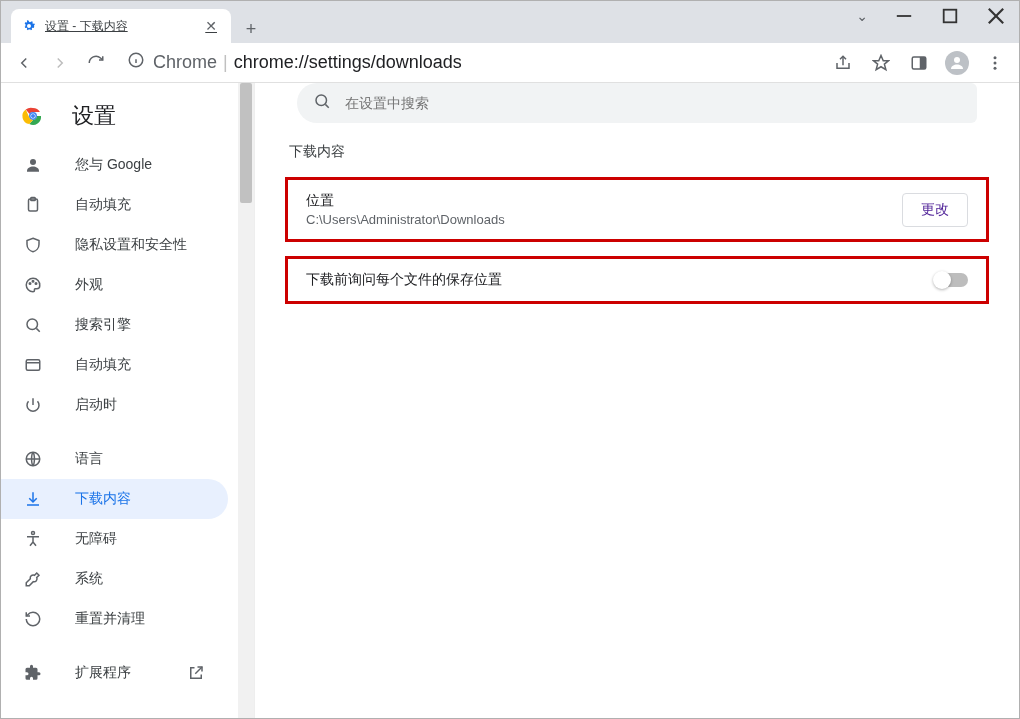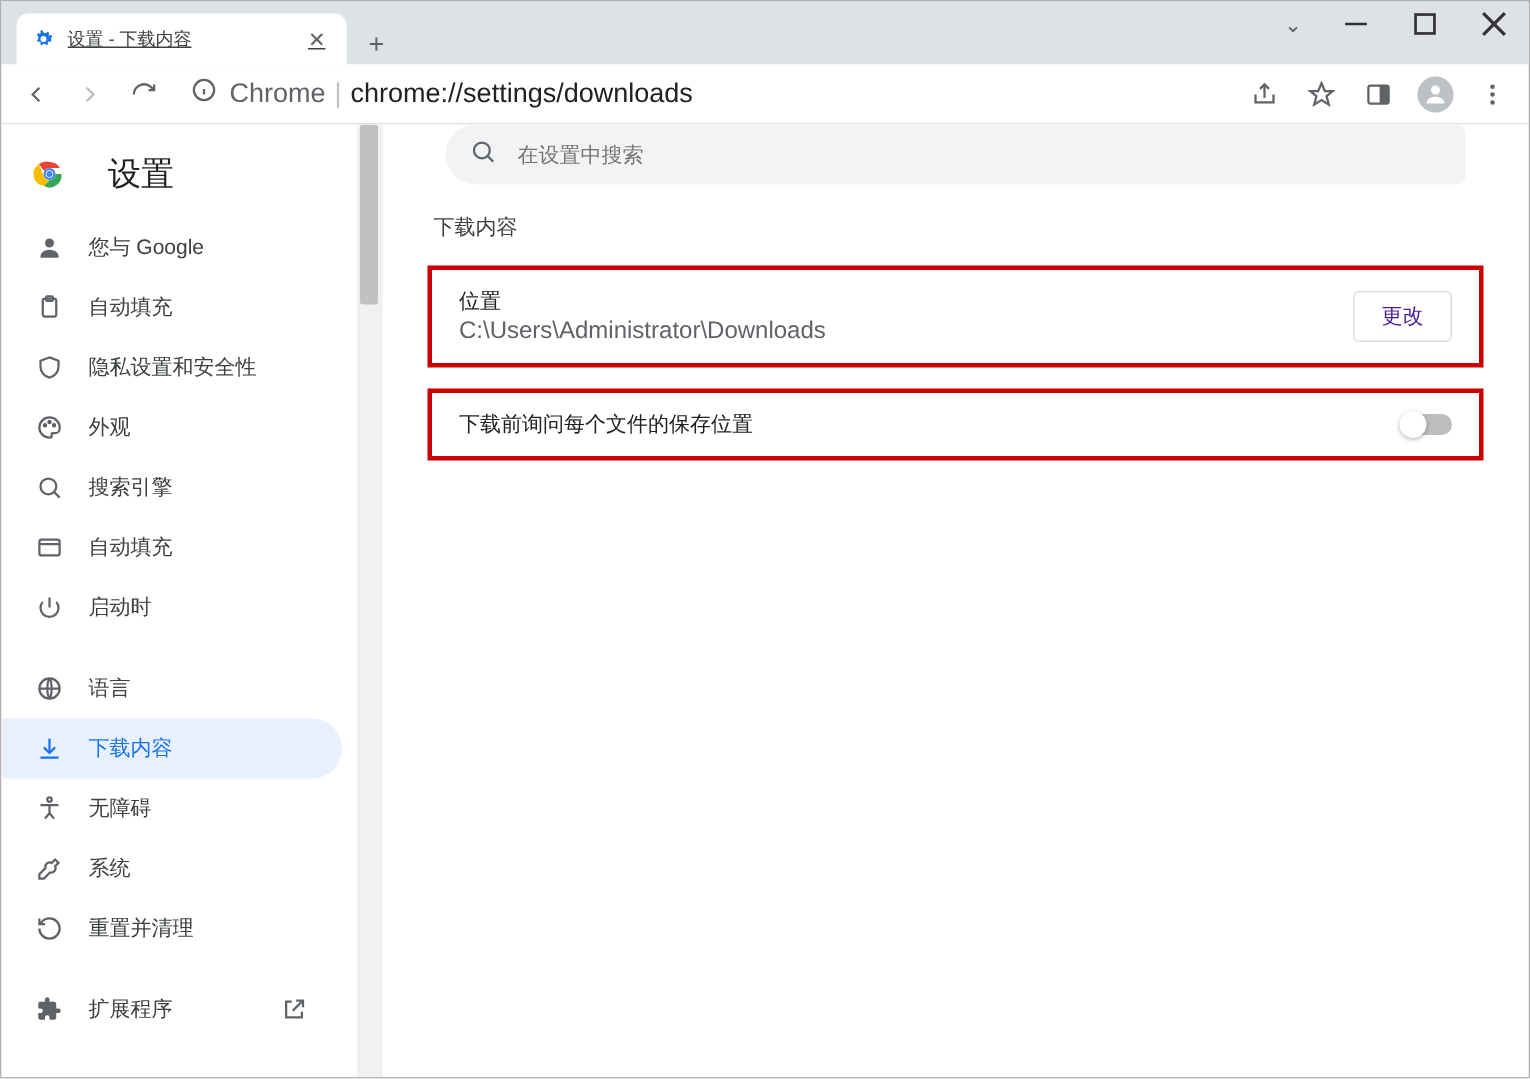--- a/index.html
+++ b/index.html
@@ -34,38 +34,38 @@
   
   
   .sidebar-wrap { width: 254px; border-right: 1px solid #eee; position: relative; display: flex; }
   .sidebar { width: 238px; overflow-y: auto; padding-bottom: 20px; }
   .scroll-track { width: 16px; background: #f1f1f1; position: relative; }
   .scroll-thumb { position: absolute; left: 2px; width: 12px; top: 0; height: 120px; background: #c1c1c1; border-radius: 2px; }
   .brand { display: flex; align-items: center; padding: 18px 20px 14px 20px; gap: 27px; }
   .brand .logo { width: 24px; height: 24px; }
   .brand h1 { font-size: 22px; font-weight: 500; color: #202124; }
   .side-list { list-style: none; }
-  .side-item { display: flex; align-items: center; height: 40px; padding: 0 22px; gap: 16px; color: #3c4043; font-size: 14px; cursor: pointer; border-radius: 0 20px 20px 0; margin-right: 10px; }
+  .side-item { display: flex; align-items: center; height: 40px; padding: 0 22px; gap: 32px; color: #3c4043; font-size: 14px; cursor: pointer; border-radius: 0 20px 20px 0; margin-right: 10px; }
   .side-item.active { background: #e8f0fe; color: #1a73e8; }
   .side-item .s-icon { width: 20px; height: 20px; display: flex; align-items: center; justify-content: center; color: #5f6368; }
   .side-item.active .s-icon { color: #1a73e8; }
   .side-group-gap { height: 14px; }
   .ext-icon { margin-left: auto; }
 
   
   .main { flex: 1; padding: 0 30px 20px 30px; overflow-y: auto; }
   .search-row { margin-bottom: 20px; display: flex; justify-content: center; }
   .search-box { width: 680px; height: 40px; background: #f1f3f4; border-radius: 20px 6px 6px 20px; display: flex; align-items: center; padding: 0 16px; gap: 14px; color: #5f6368; }
   .search-box input { border: none; background: transparent; outline: none; font-size: 14px; flex: 1; color: #3c4043; }
   .section-title { font-size: 14px; color: #3c4043; margin: 16px 0 16px 4px; }
   .card { border: 1px solid #dadce0; border-radius: 8px; margin-bottom: 14px; }
   .highlight { border: 3px solid #cc0000; border-radius: 0; }
   .card-row { padding: 12px 18px; display: flex; align-items: center; justify-content: space-between; gap: 48px; }
   .row-text .primary { font-size: 14px; color: #202124; }
-  .row-text .secondary { font-size: 16px; color: #5f6368; margin-top: 2px; }
+  .row-text .secondary { font-size: 13px; color: #5f6368; margin-top: 2px; }
   .btn-outline { border: 1px solid #dadce0; background: #fff; color: #4c1d95; font-size: 14px; padding: 7px 18px; border-radius: 4px; cursor: pointer; }
   
   .toggle { width: 34px; height: 14px; border-radius: 10px; background: #bdbdbd; position: relative; cursor: pointer; }
   .toggle .knob { width: 18px; height: 18px; border-radius: 50%; background: #fff; box-shadow: 0 1px 3px rgba(0,0,0,.3); position: absolute; top: -2px; left: -1px; }
 
   
   svg { width: 18px; height: 18px; }
   .logo svg { width: 24px; height: 24px; }
 </style>
 </head>

